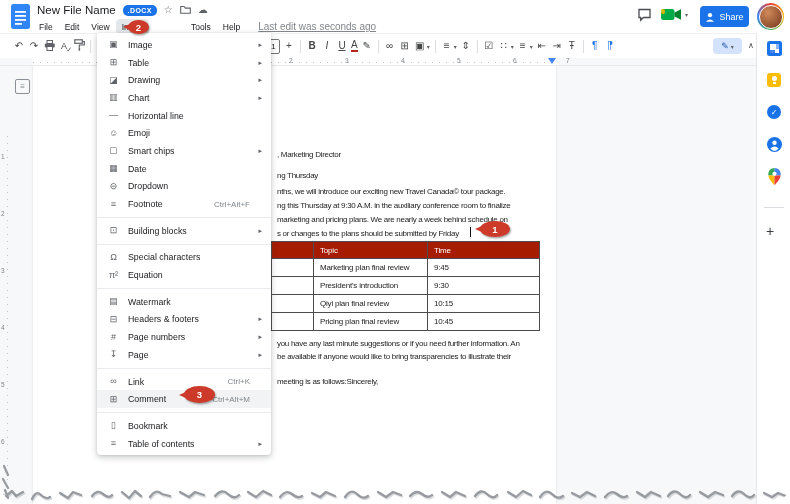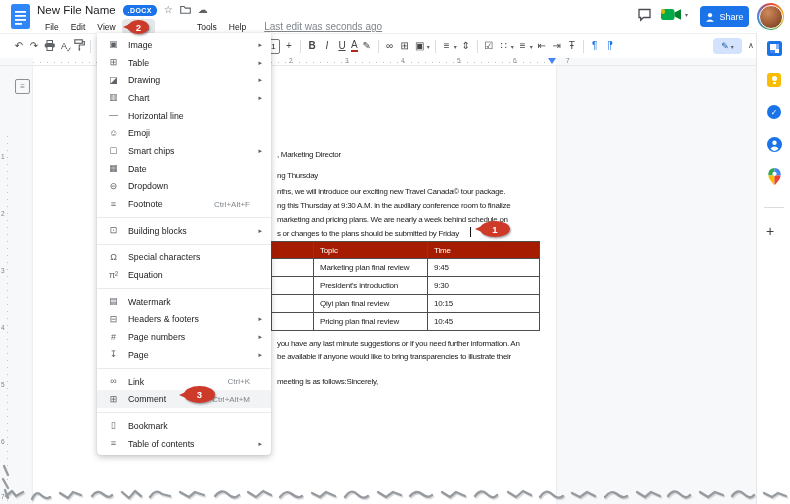--- a/index.html
+++ b/index.html
@@ -1,25 +1,25 @@
 <!DOCTYPE html>
 <html><head>
 <meta charset="utf-8">
 <style>
   html,body{margin:0;padding:0;}
   .screen{position:relative;width:790px;height:504px;background:#fff;overflow:hidden;
-    font-family:"Liberation Sans",sans-serif;-webkit-font-smoothing:antialiased;}
+    font-family:"Liberation Sans",sans-serif;border-radius:21px;-webkit-font-smoothing:antialiased;}
   
   .titlebar{position:absolute;inset:0 0 auto 0;height:33px;background:#fff;z-index:10;}
   .docs-logo{position:absolute;left:11px;top:4px;}
   .title-row{position:absolute;left:37px;top:4px;display:flex;align-items:center;gap:7px;}
   .doc-title{font-size:11.5px;color:#202124;}
   .docx-badge{background:#1a73e8;color:#fff;font-size:7px;font-weight:bold;padding:2px 5px;border-radius:5px;letter-spacing:.4px;line-height:1;}
   .tb-ico{color:#5f6368;font-size:10px;line-height:1;}
-  .menu-row{position:absolute;left:39px;top:19px;display:flex;align-items:center;font-size:8.5px;color:#202124;text-align:right;}
+  .menu-row{position:absolute;left:33px;top:19px;display:flex;align-items:center;font-size:8.5px;color:#202124;text-align:right;}
   .menubar-item{padding:2.5px 6px;border-radius:4px;cursor:default;}
   .menubar-item.active{background:#e3e7ea;margin-right:36px;}
   .last-edit{color:#80868b;font-size:10px;text-decoration:underline;margin-left:12px;}
   .tr-comment{position:absolute;left:637px;top:8px;}
   .tr-meet{position:absolute;left:661px;top:7px;display:flex;align-items:center;gap:3px;}
   .caret{font-size:6px;color:#5f6368;}
   .share-btn{position:absolute;left:700px;top:6px;width:49px;height:21px;background:#1a73e8;border-radius:4px;color:#fff;font-size:9px;display:flex;align-items:center;justify-content:center;gap:4px;}
   .avatar-ring{position:absolute;left:757px;top:3px;width:27px;height:27px;border-radius:50%;
     background:conic-gradient(#ea4335,#fbbc04,#34a853,#4285f4,#ea4335);display:flex;align-items:center;justify-content:center;}
   .avatar{width:22px;height:22px;border-radius:50%;border:1.5px solid #fff;background:radial-gradient(circle at 35% 30%,#d08a5a,#8a4a2a 75%);}

